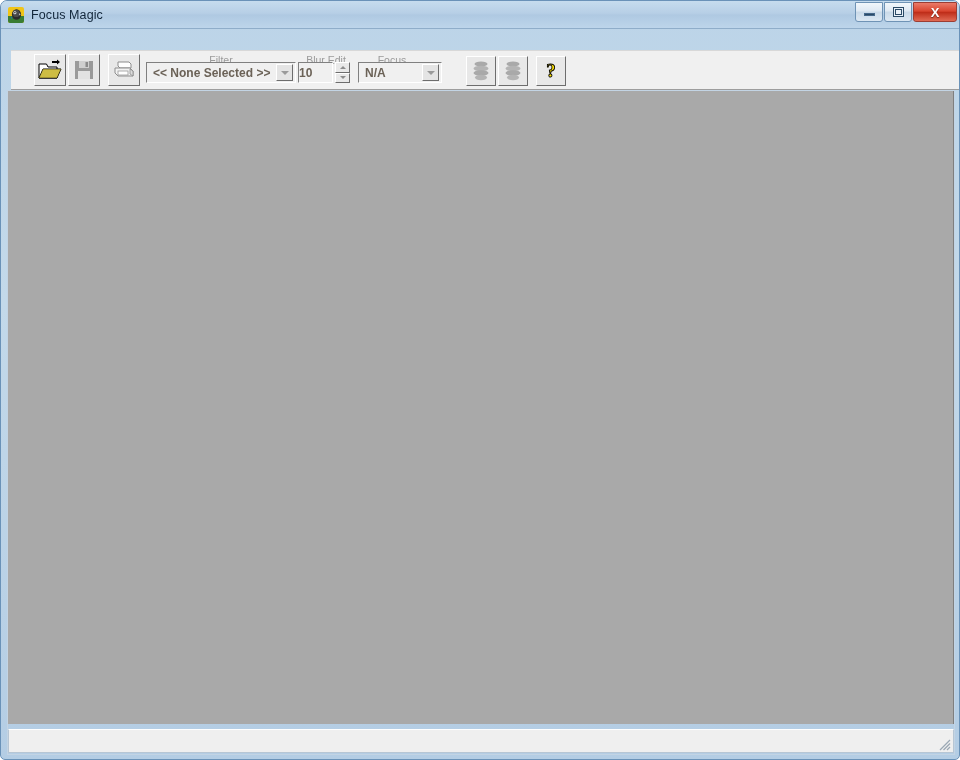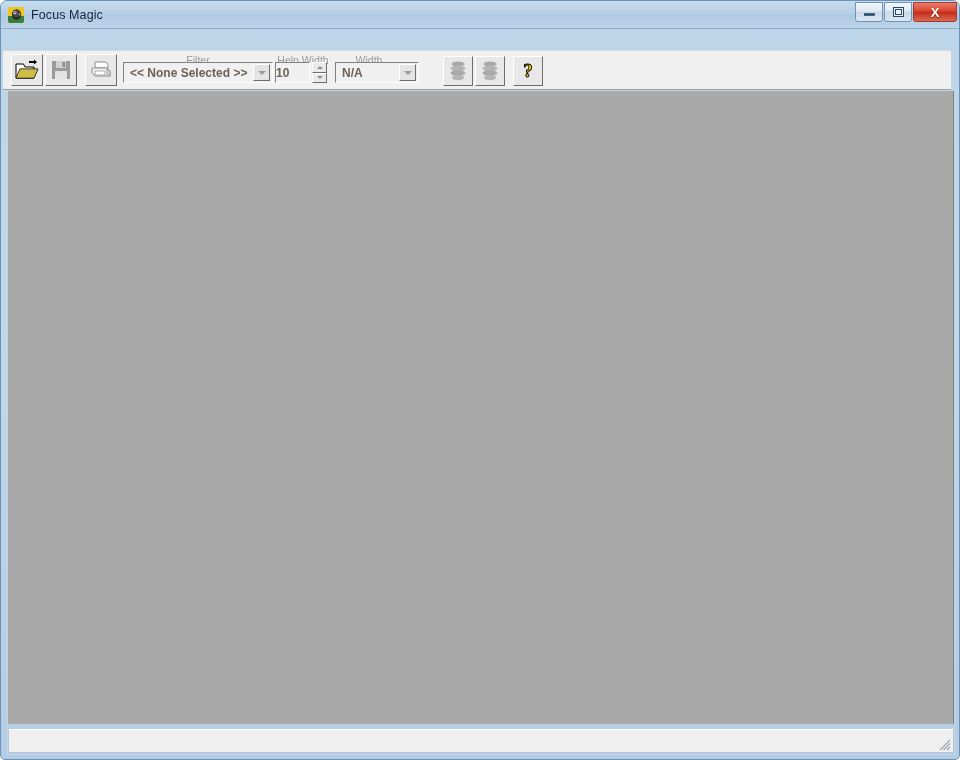--- a/index.html
+++ b/index.html
@@ -131,27 +131,28 @@
     padding: 2px 9px 3px 9px;
     margin-right: 2px;
     white-space: nowrap;
     cursor: default;
   }
   .menu-item:first-child { margin-left: 8px; }
 
   
   #toolbar {
     position: absolute;
-    left: 2px; top: 49px;
+    left: 10px; top: 49px;
     width: 948px;
     height: 40px;
     background: #f0f0f0;
     border-top: 1px solid #d8d8d8;
     border-bottom: 1px solid #9d9d9d;
     box-sizing: border-box;
+    padding-left: 15px;
   }
   #toolbar-inner {
     position: relative;
     height: 40px;
   }
 
   
   .tb-btn {
     position: absolute;
     width: 32px;
@@ -395,36 +396,36 @@
         <span class="fs-label">Filter</span>
       </div>
       <div class="field" style="left:120px; width:150px;justify-content:space-between;">
         <span class="field-text">&lt;&lt; None Selected &gt;&gt;</span>
         <span class="combo-arrow">
           <span class="tri-down"></span>
         </span>
       </div>
 
       <div class="fieldset" style="left:270px; width:60px;">
-        <span class="fs-label">Help Width</span>
+        <span class="fs-label">Blur Edit</span>
       </div>
       <div class="field" style="left:272px; width:35px;">
         <span class="field-text num">10</span>
       </div>
       <div class="spinner" style="left:309px;">
         <span class="spin-btn">
           <span class="tri-up-sm"></span>
         </span>
         <span class="spin-btn">
           <span class="tri-down-sm"></span>
         </span>
       </div>
 
       <div class="fieldset" style="left:332px; width:68px;">
-        <span class="fs-label">Width</span>
+        <span class="fs-label">Focus</span>
       </div>
       <div class="field" style="left:332px; width:84px;">
         <span class="field-text">N/A</span>
         <span class="combo-arrow">
           <span class="tri-down"></span>
         </span>
       </div>
 
       <div class="tb-btn sm" style="left:440px;">
         <svg width="20" height="22" viewBox="0 0 20 22" aria-hidden="true">

